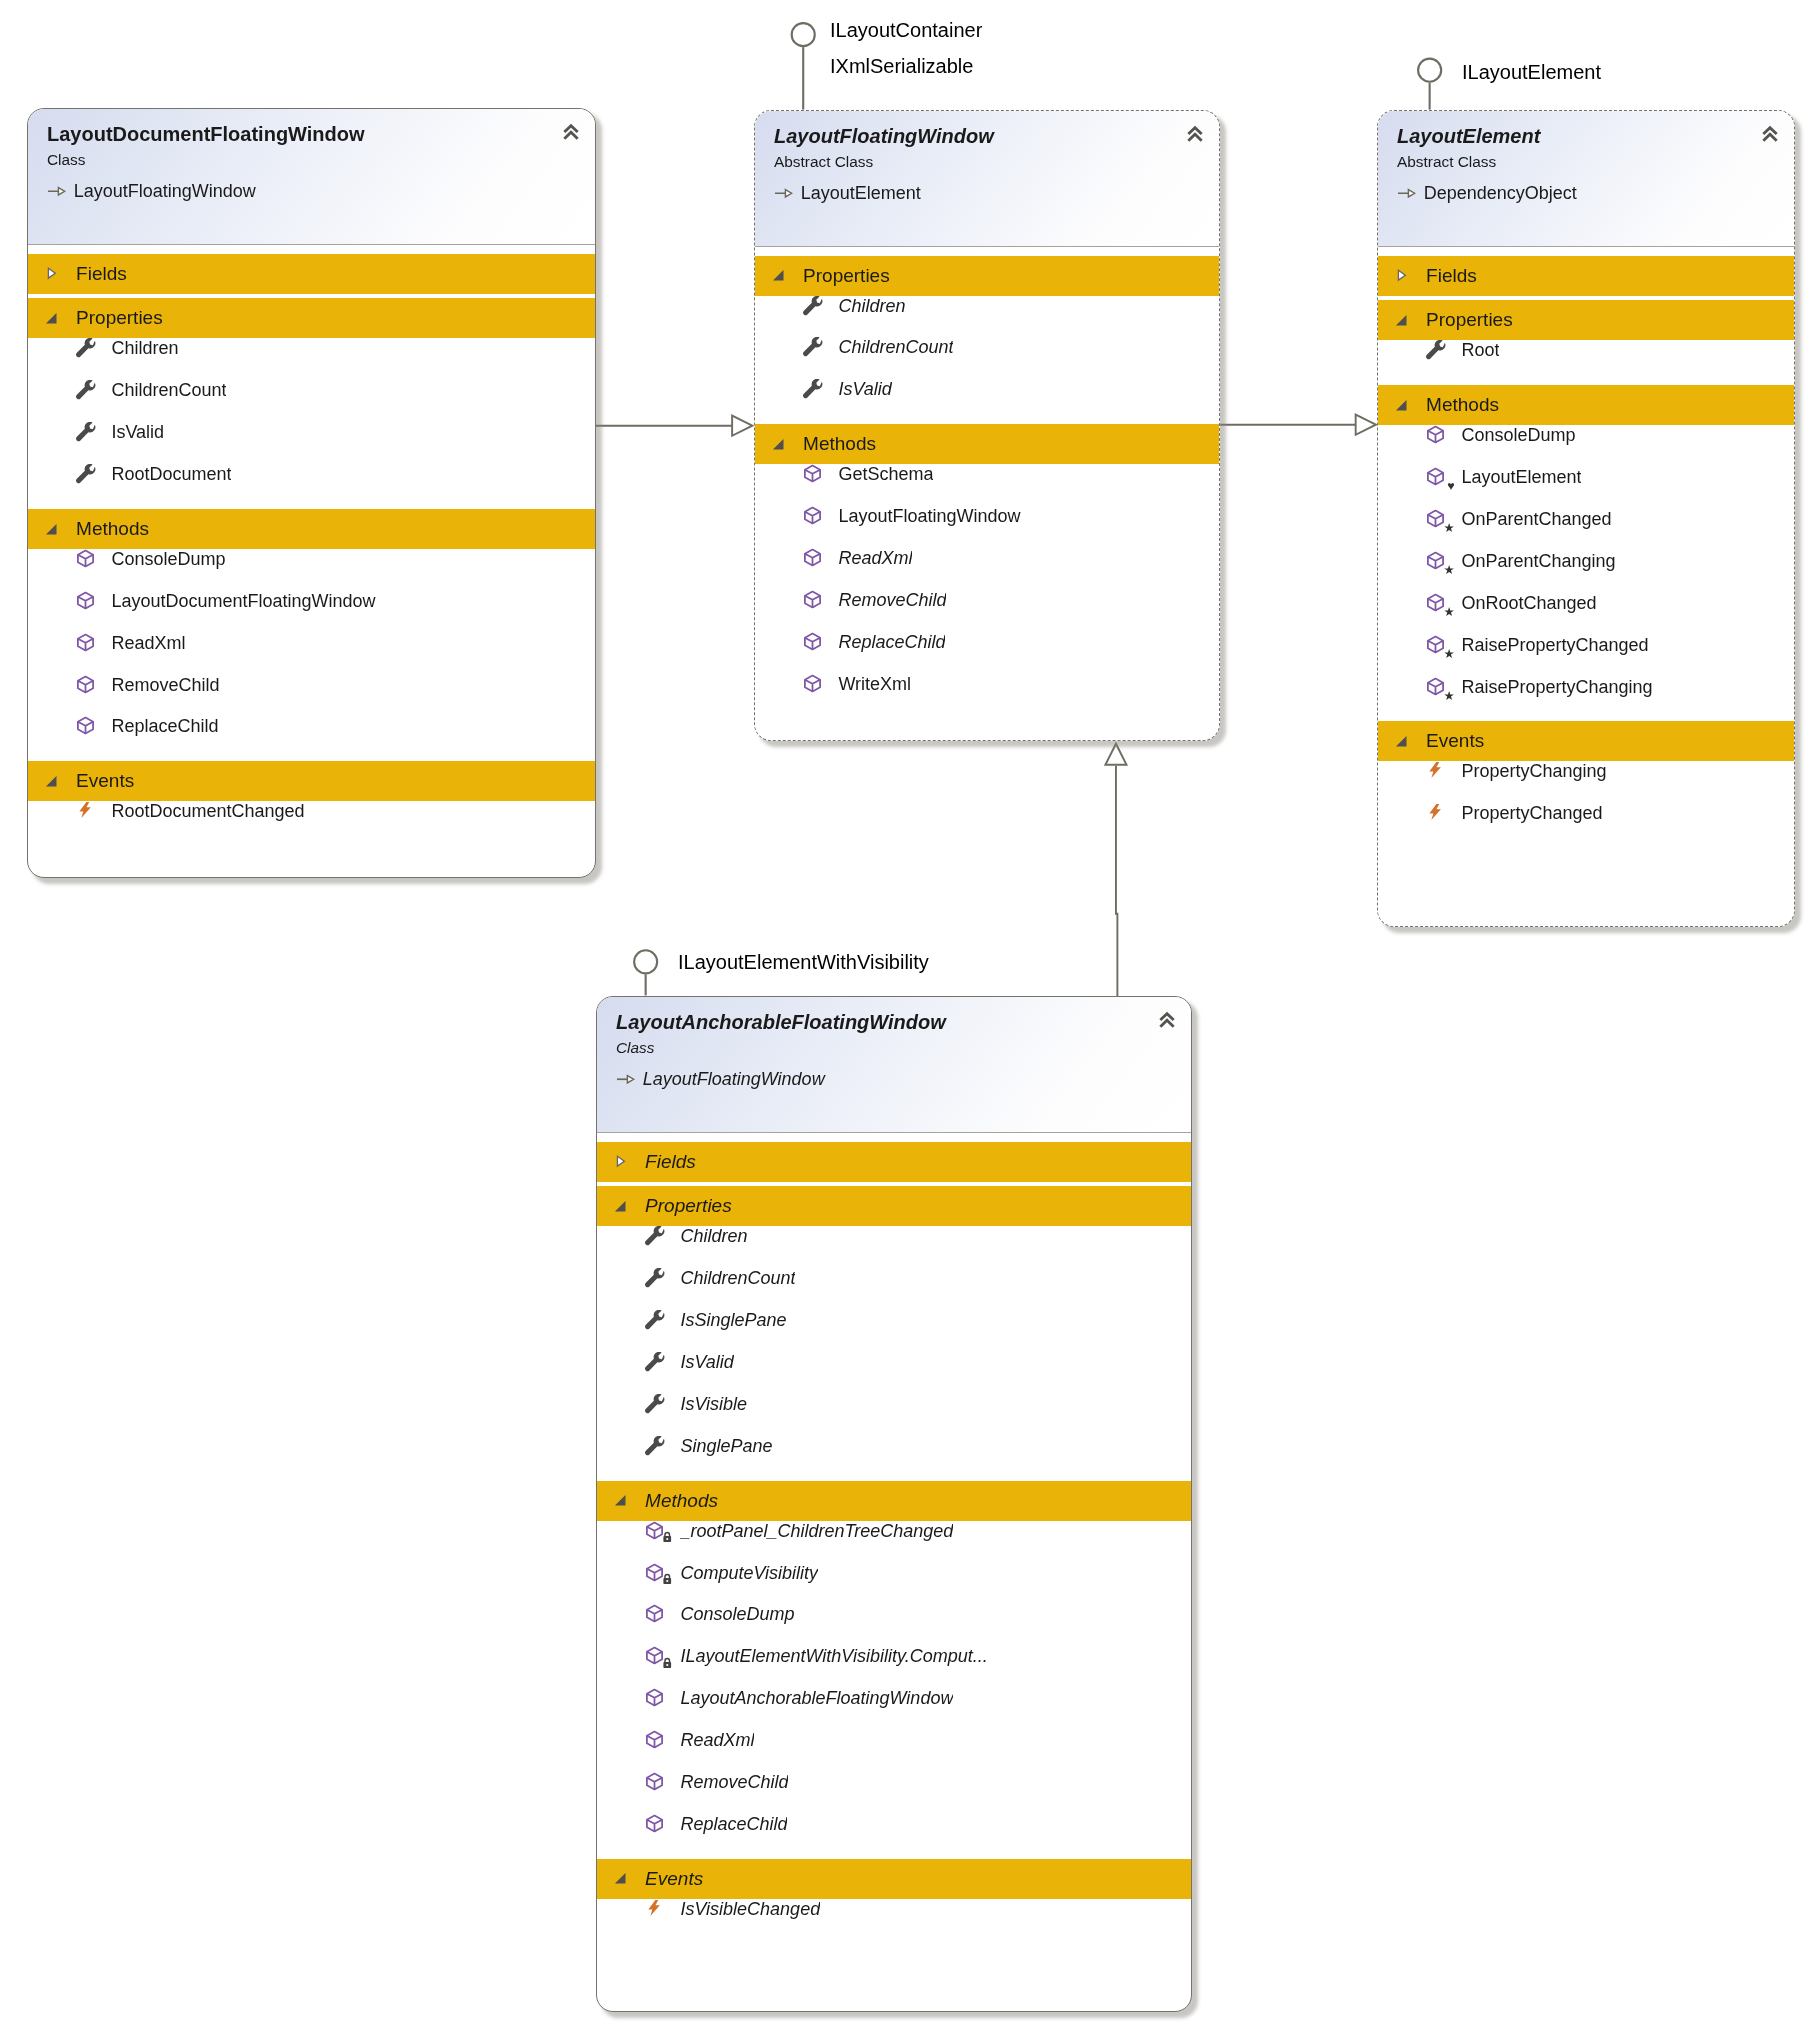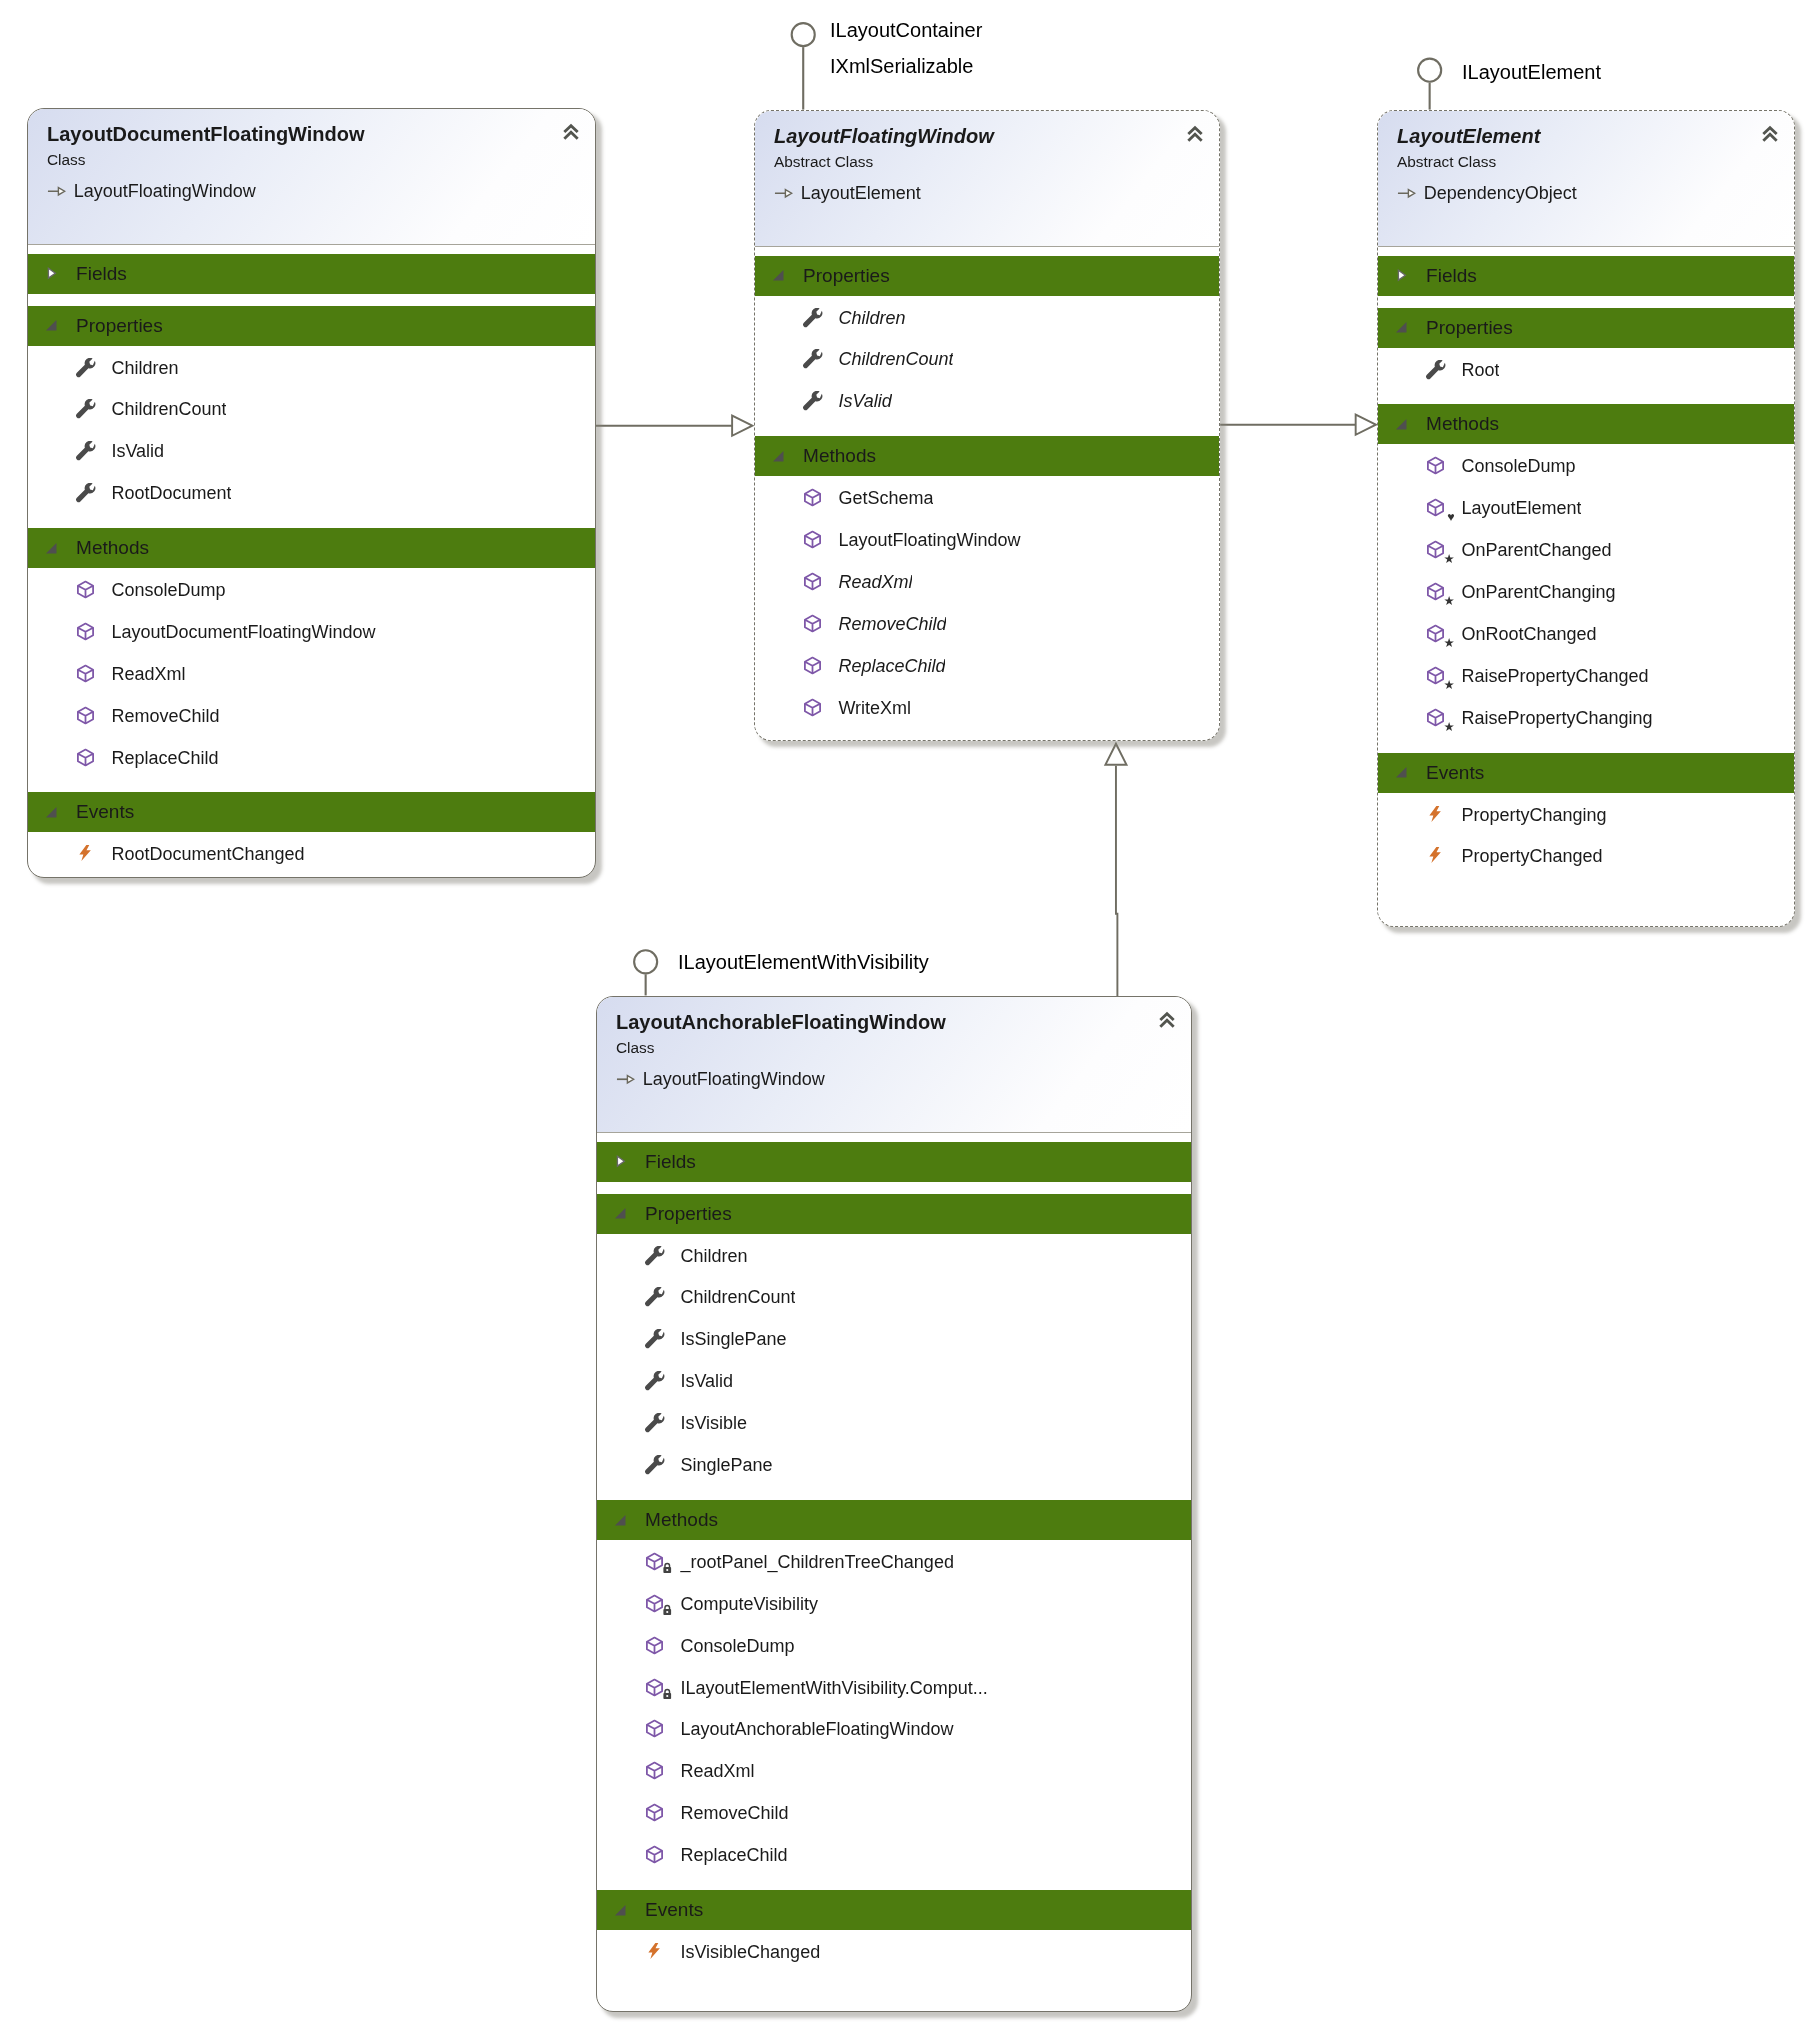--- a/index.html
+++ b/index.html
@@ -16,41 +16,41 @@
        background:linear-gradient(128deg,#d6dcef 0%,#e9edf7 38%,#fdfdfe 78%,#ffffff 100%);
        border-bottom:1px solid #a6a49a;}
   .title{font-size:20px;font-weight:bold;line-height:25px;white-space:nowrap;}
   .kind{font-size:15.4px;margin-top:4.8px;line-height:18px;}
   .base{display:flex;align-items:center;margin-top:10.6px;font-size:18px;line-height:22px;white-space:nowrap;}
   .base .icon-slot{display:inline-flex;margin-right:7.7px;}
   .chevron{position:absolute;top:12.5px;right:13.4px;display:inline-flex;}
 
   .sections{padding-top:8.6px;}
   .sec{margin-bottom:4.8px;}
-  .srow{height:40px;margin-bottom:12px;background:#4d7c0f;display:flex;align-items:center;
+  .srow{height:40px;margin-bottom:0;background:#eab308;display:flex;align-items:center;
         padding-left:15.4px;box-sizing:border-box;}
   .srow .exp{width:15.4px;display:inline-flex;justify-content:center;}
   .slabel{font-size:19px;margin-left:17.3px;white-space:nowrap;}
   .mrow{height:40px;margin-bottom:1.9px;display:flex;align-items:flex-start;padding-left:44px;box-sizing:border-box;}
   .micon{position:relative;width:26px;display:inline-flex;justify-content:center;flex:none;}
   .mod{position:absolute;right:-6.7px;bottom:-6.7px;line-height:1;}
   .mod.txt{font-size:12.5px;color:#333;}
   .mlabel{font-size:18px;margin-left:13.4px;white-space:nowrap;overflow:hidden;}
   .mlabel.italic{font-style:italic;}
 
   .iface-label{position:absolute;font-size:20px;line-height:36px;color:#000000;white-space:nowrap;}
   .iface-label span{display:block;}
   #iface-middle{left:830px;top:11.5px;}
   #iface-right{left:1462px;top:54px;}
   #iface-bottom{left:678px;top:944px;}
 
   #box0{left:27px;top:108px;width:569px;height:770px;}
   #box1{left:754px;top:110px;width:466px;height:631px;}
   #box2{left:1377px;top:110px;width:418px;height:817px;}
-  #box3{left:596px;top:996px;width:596px;height:1016px;}
+  #box3{left:596px;top:996px;width:596px;height:1016px;font-style:italic;}
 </style>
 </head>
 <body>
 
 <div class="canvas">
 
   <svg id="connector-layer" viewBox="0 0 1887 2119" xmlns="http://www.w3.org/2000/svg">
 
     <g stroke="#6f6d62" stroke-width="2">
       <line x1="620" y1="443" x2="763" y2="443"></line>

